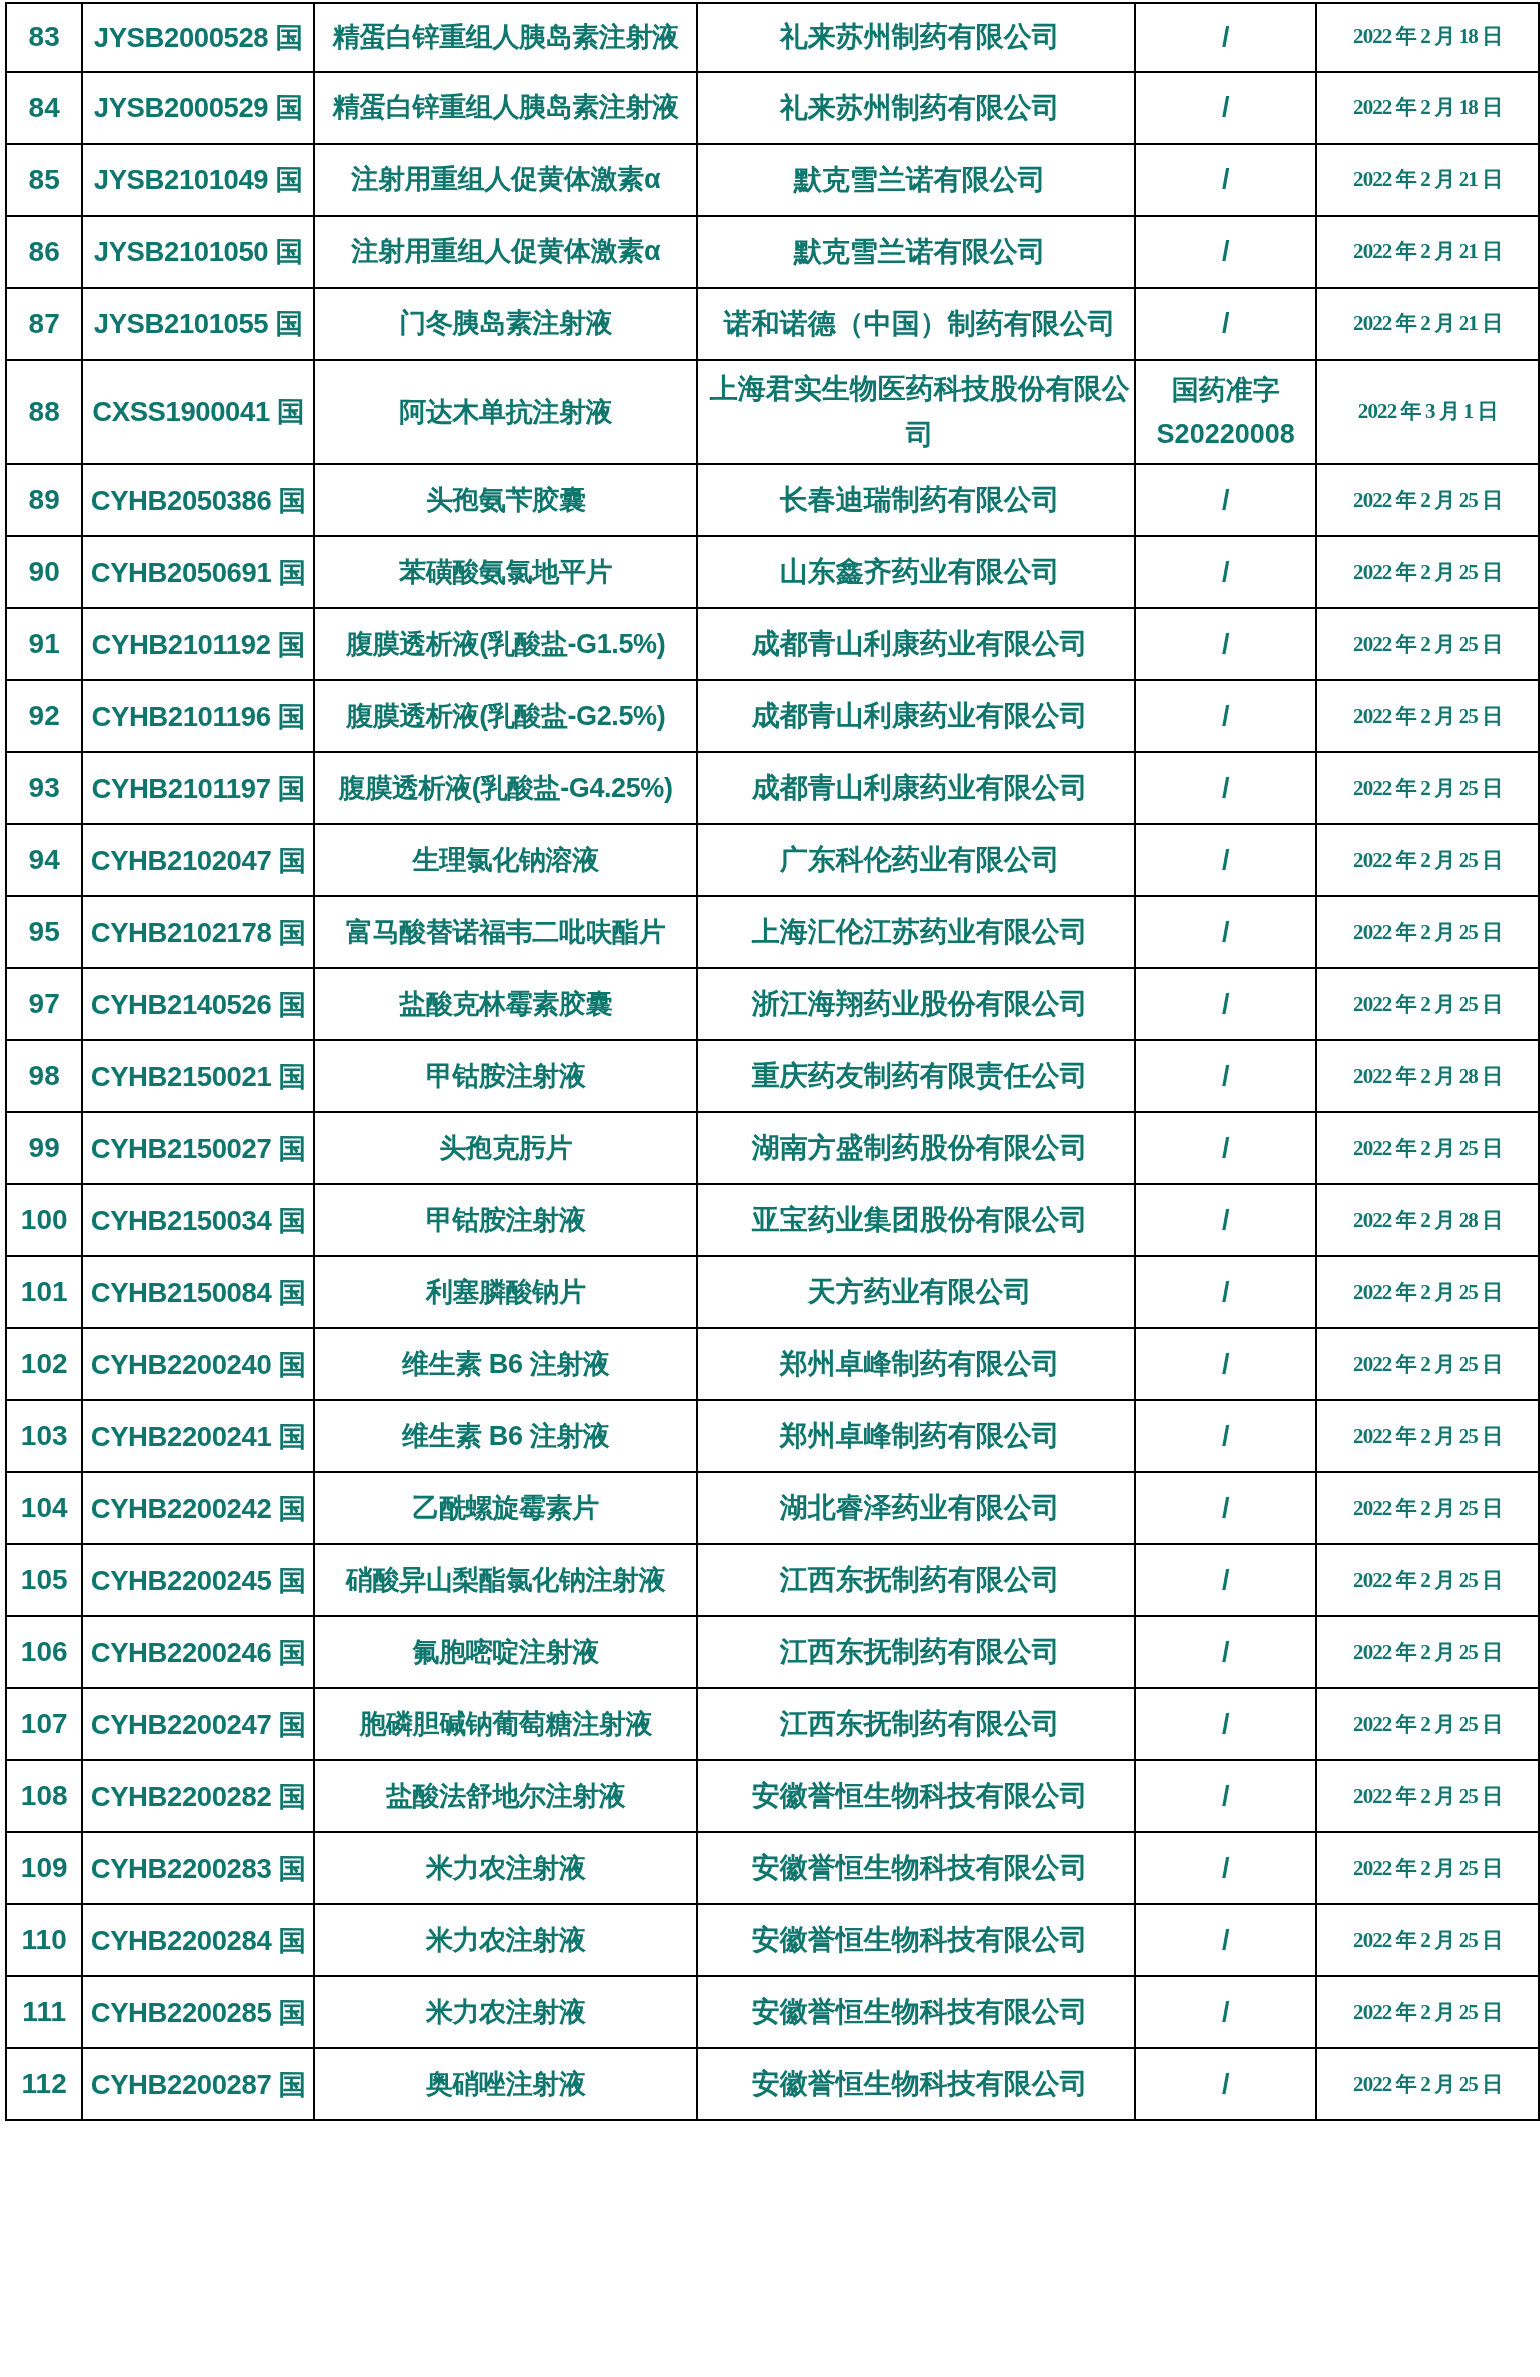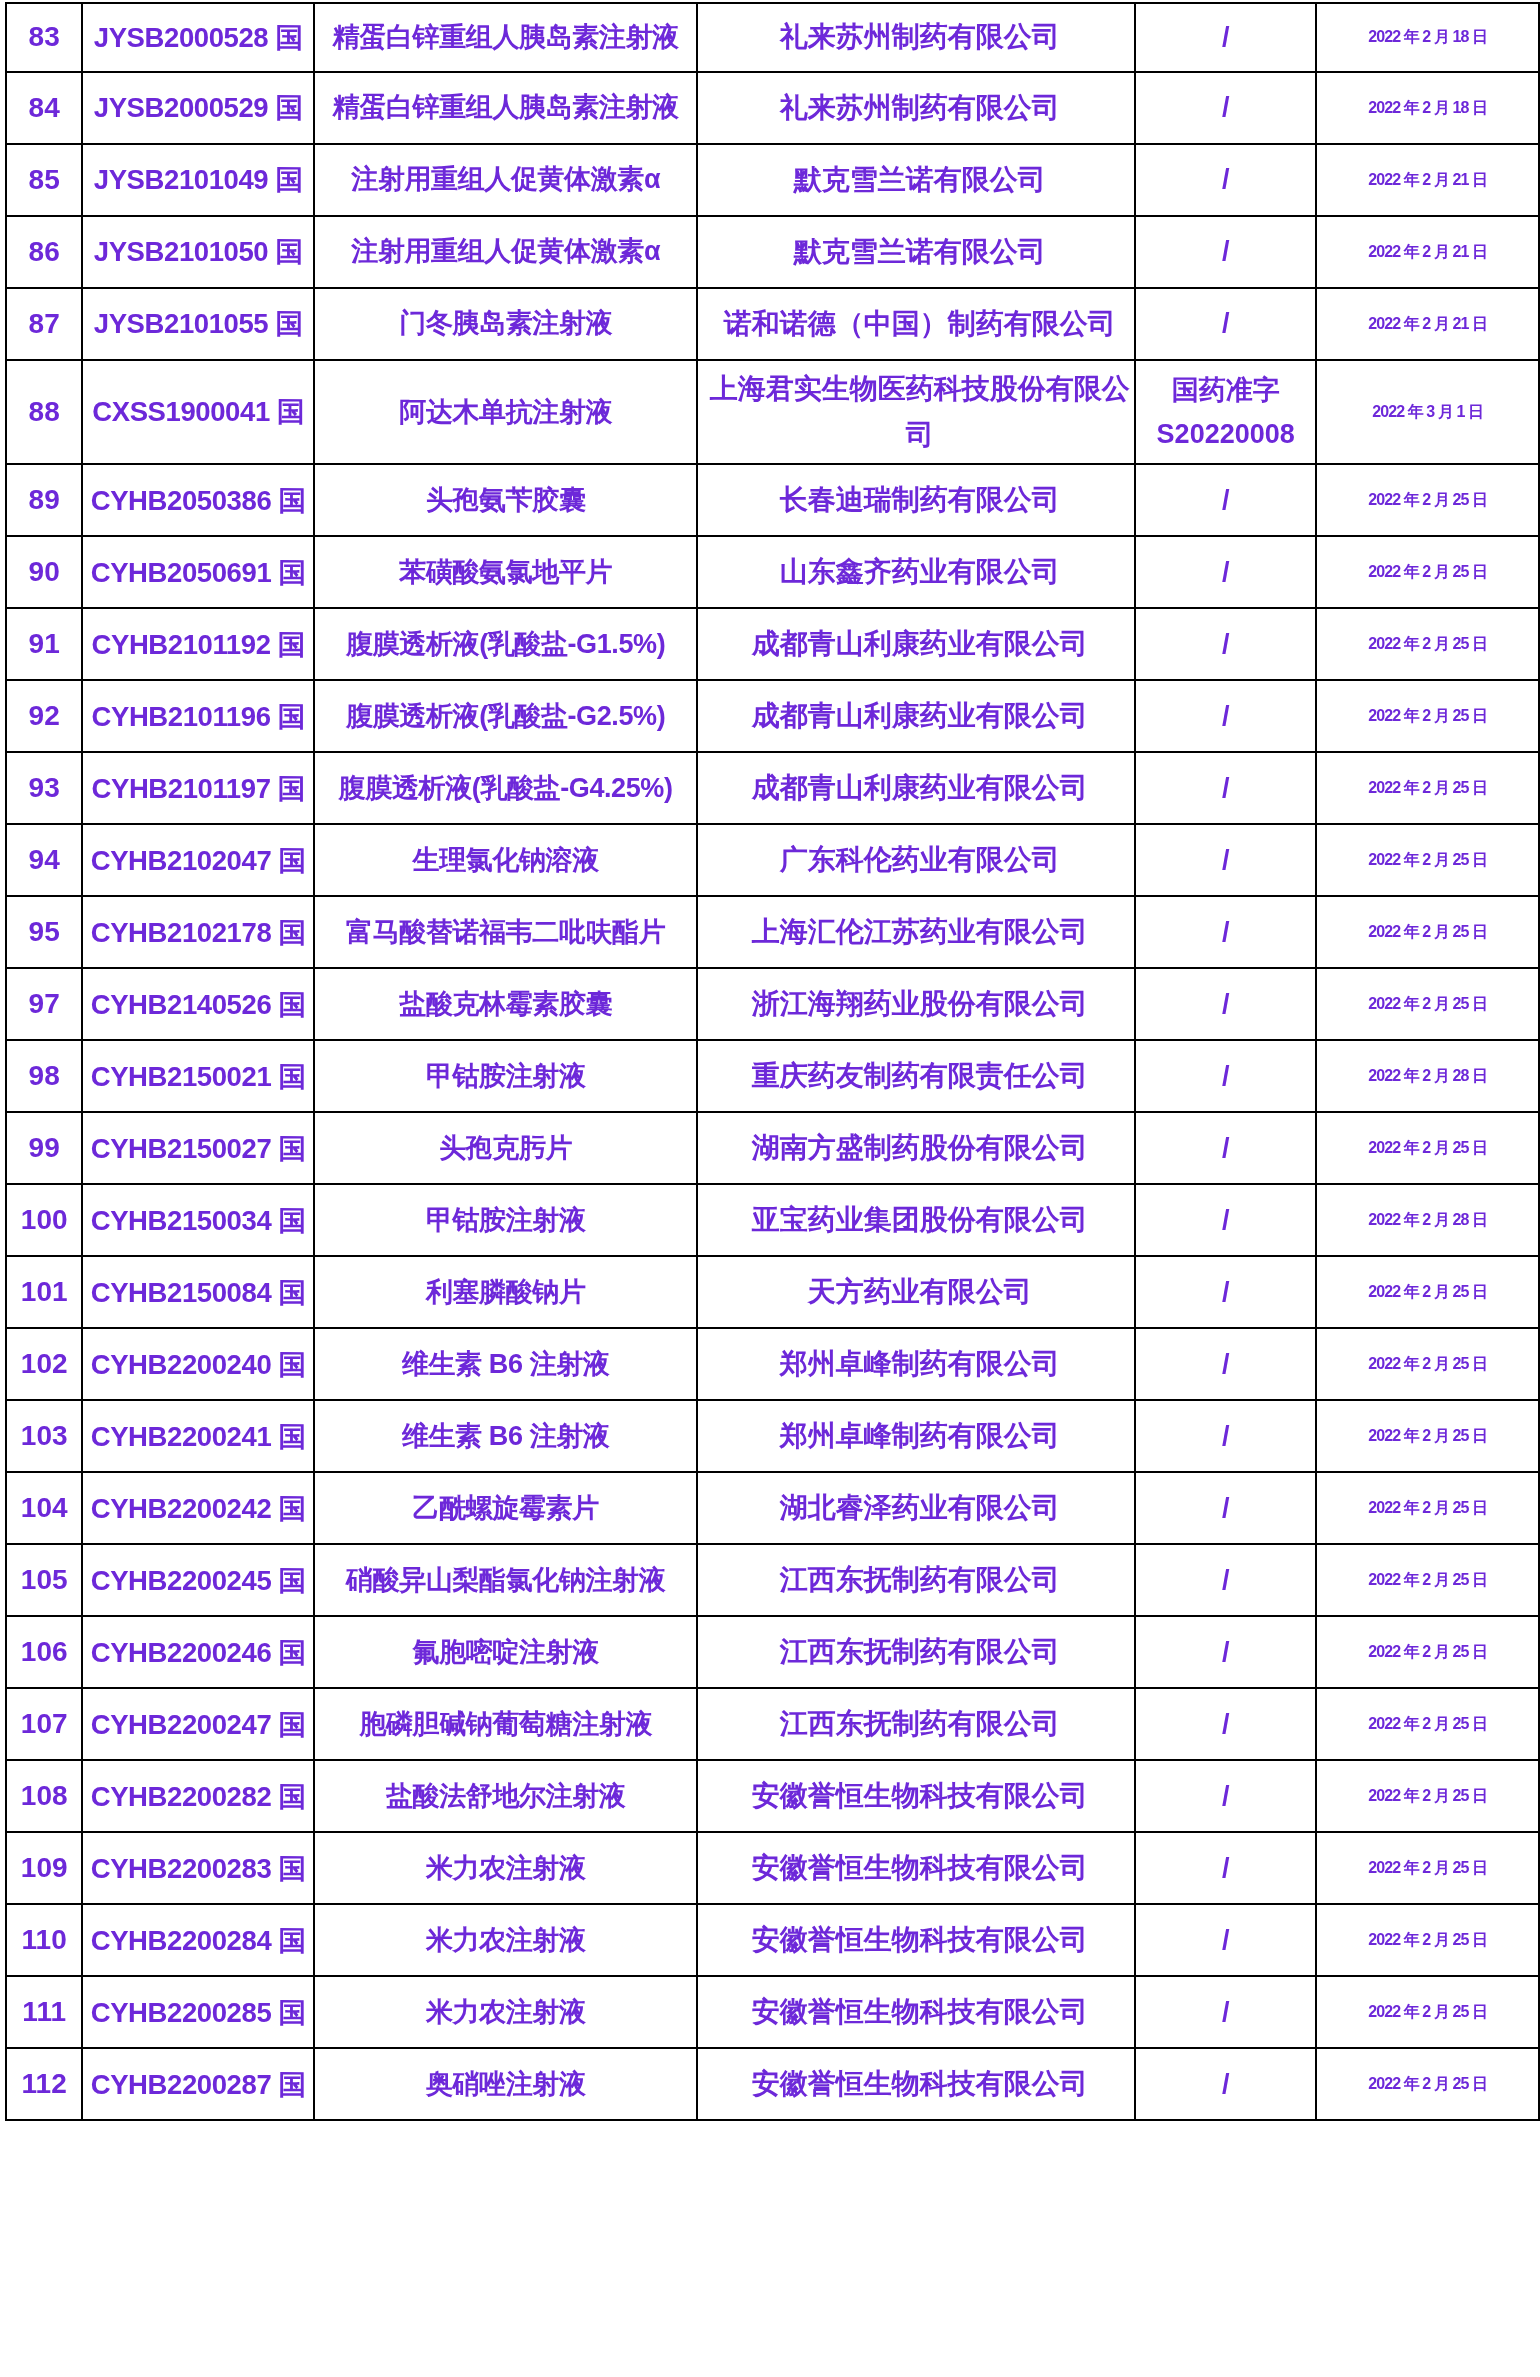--- a/index.html
+++ b/index.html
@@ -8,21 +8,21 @@
     background: #ffffff;
   }
   .page {
     width: 1541px;
     height: 2377px;
     background: #ffffff;
     box-sizing: border-box;
     padding: 1.7px 1.7px 0 5.2px;
     font-family: "Liberation Sans", sans-serif;
     font-weight: 700;
-    color: #6d28d9;
+    color: #0f766e;
   }
   table.approval-table {
     border-collapse: collapse;
     table-layout: fixed;
     width: 1534px;
   }
   td {
     border: 2.6px solid #000000;
     text-align: center;
     vertical-align: middle;
@@ -37,21 +37,21 @@
   col.c-acc      { width: 232px; }
   col.c-drug     { width: 383px; }
   col.c-company  { width: 438px; }
   col.c-approval { width: 181px; }
   col.c-date     { width: 223px; }
   td.col-no   { font-size: 28px; }
   td.col-acc  { font-size: 27.5px; white-space: nowrap; letter-spacing: -0.4px; }
   td.col-drug { font-size: 27px; letter-spacing: -0.4px; margin-left: 32px; }
   td.col-company { font-size: 28px; line-height: 1.65; padding-left: 6.9px; padding-right: 0; }
   td.col-approval { font-size: 27px; white-space: pre-line; line-height: 1.65; }
-  td.col-date { font-size: 16px; white-space: nowrap; letter-spacing: -0.9px; }
+  td.col-date { font-size: 21px; white-space: nowrap; letter-spacing: -0.9px; font-family: Liberation Serif, serif; }
 </style>
 </head>
 <body>
 
 <div class="page">
   <table class="approval-table">
     <colgroup>
       <col class="c-no">
       <col class="c-acc">
       <col class="c-drug">

